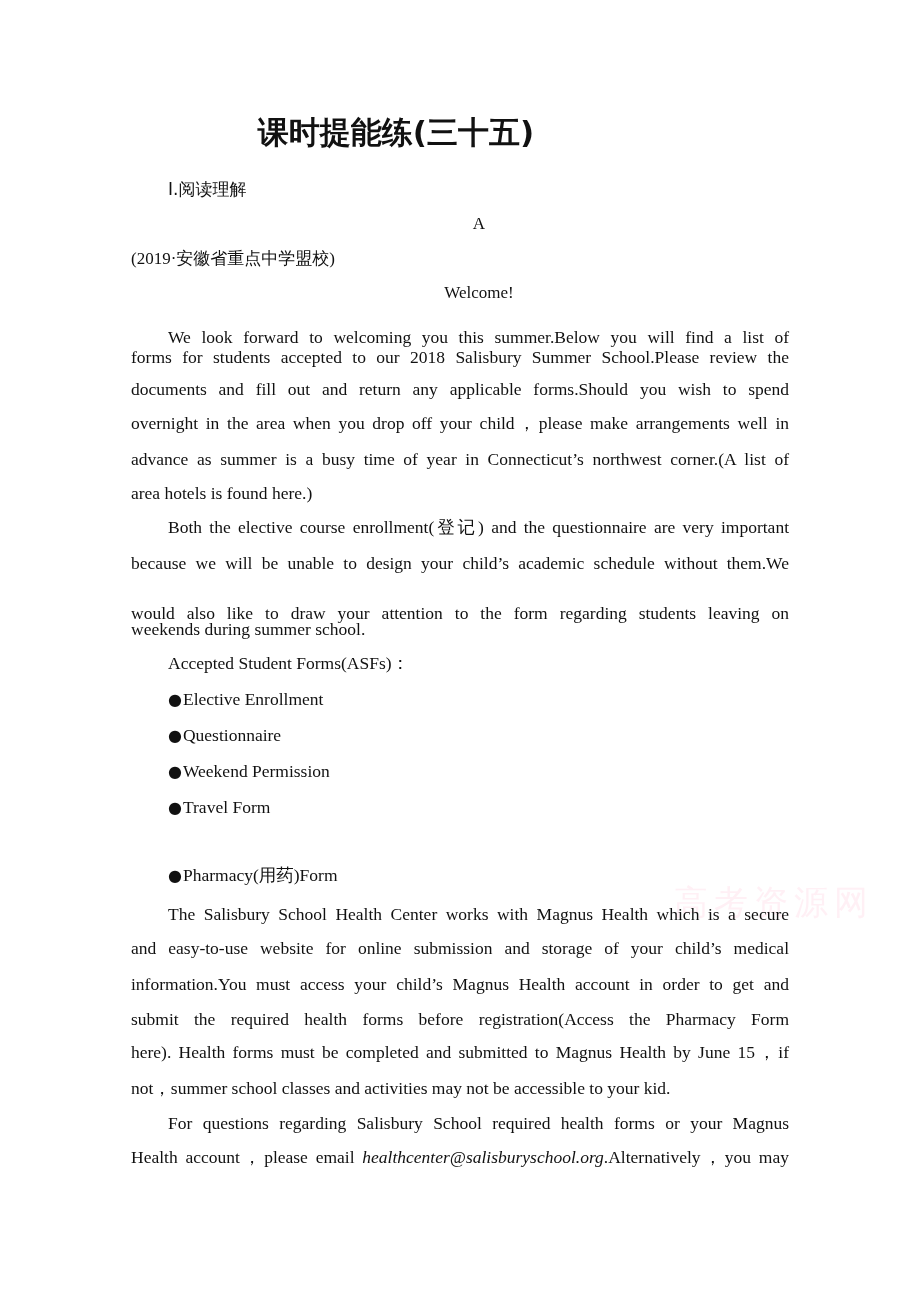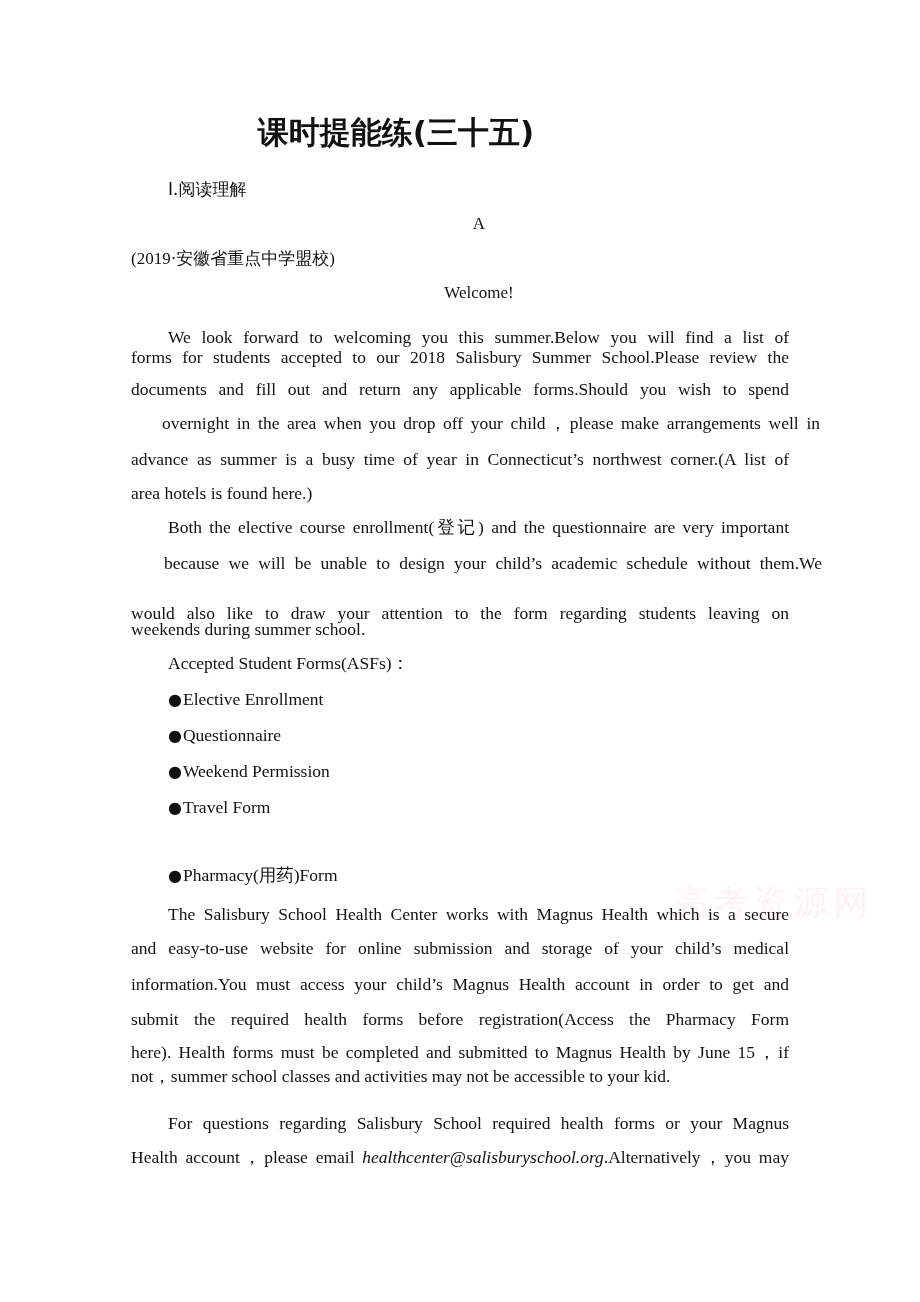--- a/index.html
+++ b/index.html
@@ -34,28 +34,28 @@
   <div class="title">课时提能练(三十五)</div>
   <div class="section">Ⅰ.阅读理解</div>
   <div class="center" style="top:214px;">A</div>
   <div class="source">(2019·安徽省重点中学盟校)</div>
   <div class="center" style="top:283px;">Welcome!</div>
 
   <div class="text" style="top:314px;">
     <div class="line indent" style="top:0px;margin-top:12px;">We look forward to welcoming you this summer.Below you will find a list of</div>
     <div class="line" style="top:32px;">forms for students accepted to our 2018 Salisbury Summer School.Please review the</div>
     <div class="line" style="top:64px;">documents and fill out and return any applicable forms.Should you wish to spend</div>
-    <div class="line" style="top:98px;margin-left:31px;">overnight in the area when you drop off your child，please make arrangements well in</div>
+    <div class="line" style="top:98px;">overnight in the area when you drop off your child，please make arrangements well in</div>
     <div class="line" style="top:134px;">advance as summer is a busy time of year in Connecticut’s northwest corner.(A list of</div>
     <div class="line last" style="top:168px;">area hotels is found here.)</div>
   </div>
 
   <div class="text" style="top:516px;">
     <div class="line indent" style="top:0px;">Both the elective course enrollment(登记) and the questionnaire are very important</div>
-    <div class="line" style="top:36px;margin-left:33px;">because we will be unable to design your child’s academic schedule without them.We</div>
+    <div class="line" style="top:36px;">because we will be unable to design your child’s academic schedule without them.We</div>
     <div class="line" style="top:86px;">would also like to draw your attention to the form regarding students leaving on</div>
     <div class="line last" style="top:102px;">weekends during summer school.</div>
   </div>
 
   <div class="text" style="top:652px;">
     <div class="line indent last" style="top:0px;">Accepted Student Forms(ASFs)：</div>
   </div>
 
   <div class="bullet" style="top:688px;">
     <span class="dot">●</span><span>Elective Enrollment</span>
@@ -72,21 +72,21 @@
   <div class="bullet" style="top:832px;margin-top:32px;">
     <span class="dot">●</span><span>Pharmacy(用药)Form</span>
   </div>
 
   <div class="text" style="top:903px;">
     <div class="line indent" style="top:0px;">The Salisbury School Health Center works with Magnus Health which is a secure</div>
     <div class="line" style="top:34px;">and easy-to-use website for online submission and storage of your child’s medical</div>
     <div class="line" style="top:70px;">information.You must access your child’s Magnus Health account in order to get and</div>
     <div class="line" style="top:105px;">submit the required health forms before registration(Access the Pharmacy Form</div>
     <div class="line" style="top:138px;">here). Health forms must be completed and submitted to Magnus Health by June 15，if</div>
-    <div class="line last" style="top:162px;">not，summer school classes and activities may not be accessible to your kid.</div>
+    <div class="line last" style="top:174px;">not，summer school classes and activities may not be accessible to your kid.</div>
   </div>
 
   <div class="text" style="top:1112px;">
     <div class="line indent" style="top:0px;">For questions regarding Salisbury School required health forms or your Magnus</div>
     <div class="line" style="top:34px;"><span>Health account，please email </span><span class="email">healthcenter@salisburyschool.org</span><span>.Alternatively，you may</span></div>
   </div>
 
 </div>
 
 </body></html>

